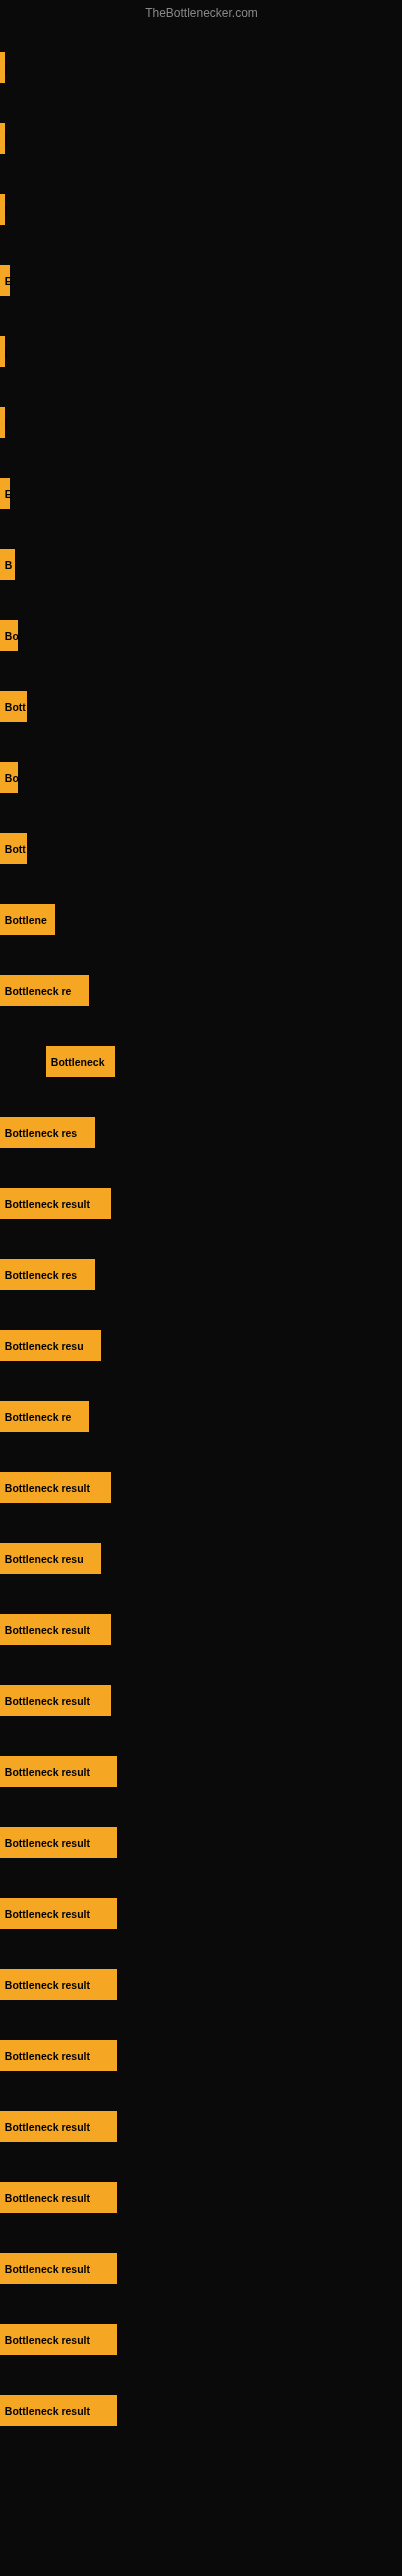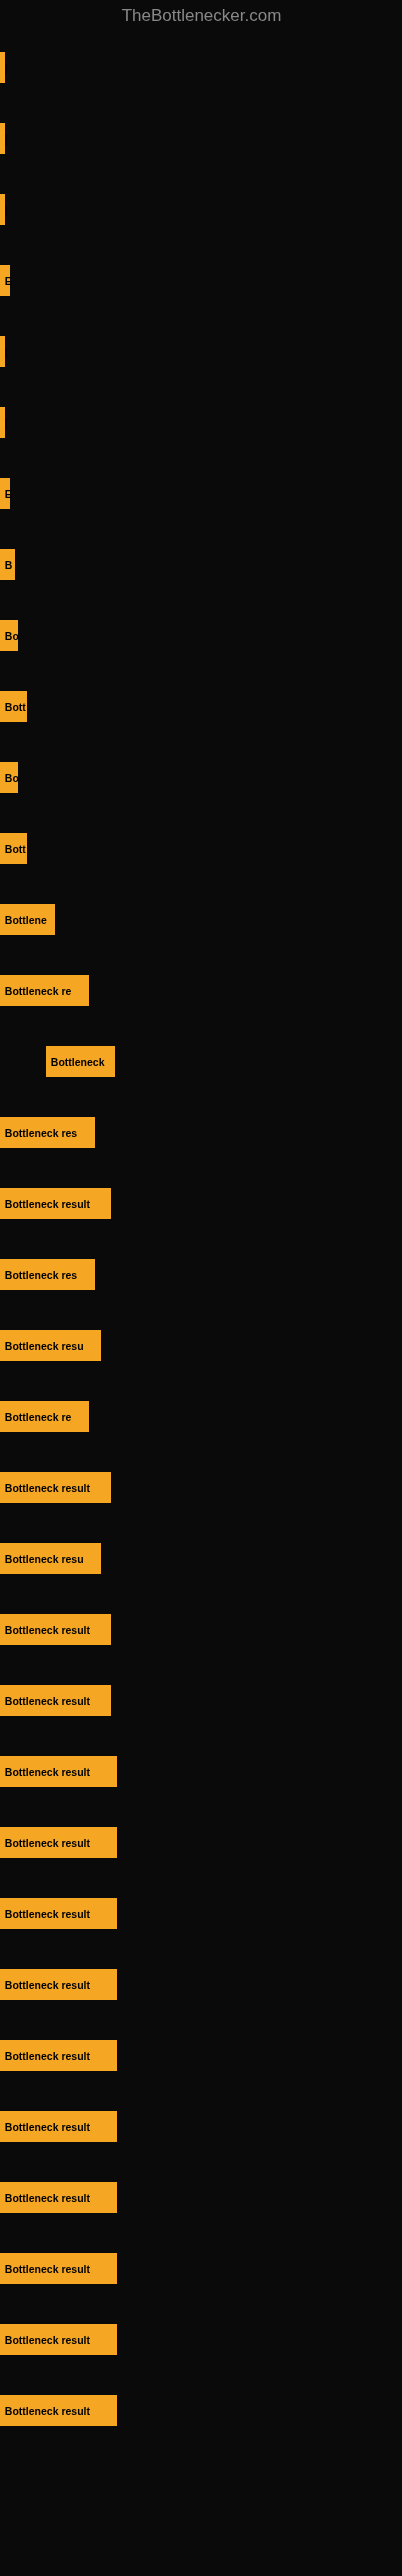--- a/index.html
+++ b/index.html
@@ -11,21 +11,21 @@
       position: relative;
       overflow-x: hidden;
     }
 
     .site-title {
       position: absolute;
       top: 6.4px;
       left: 50%;
       transform: translateX(-50%);
       color: #888;
-      font-size: 17px;
+      font-size: 12px;
       white-space: nowrap;
     }
 
     .bars-container {
       position: absolute;
       top: 32px;
       left: 0;
       width: 403px;
     }
 

